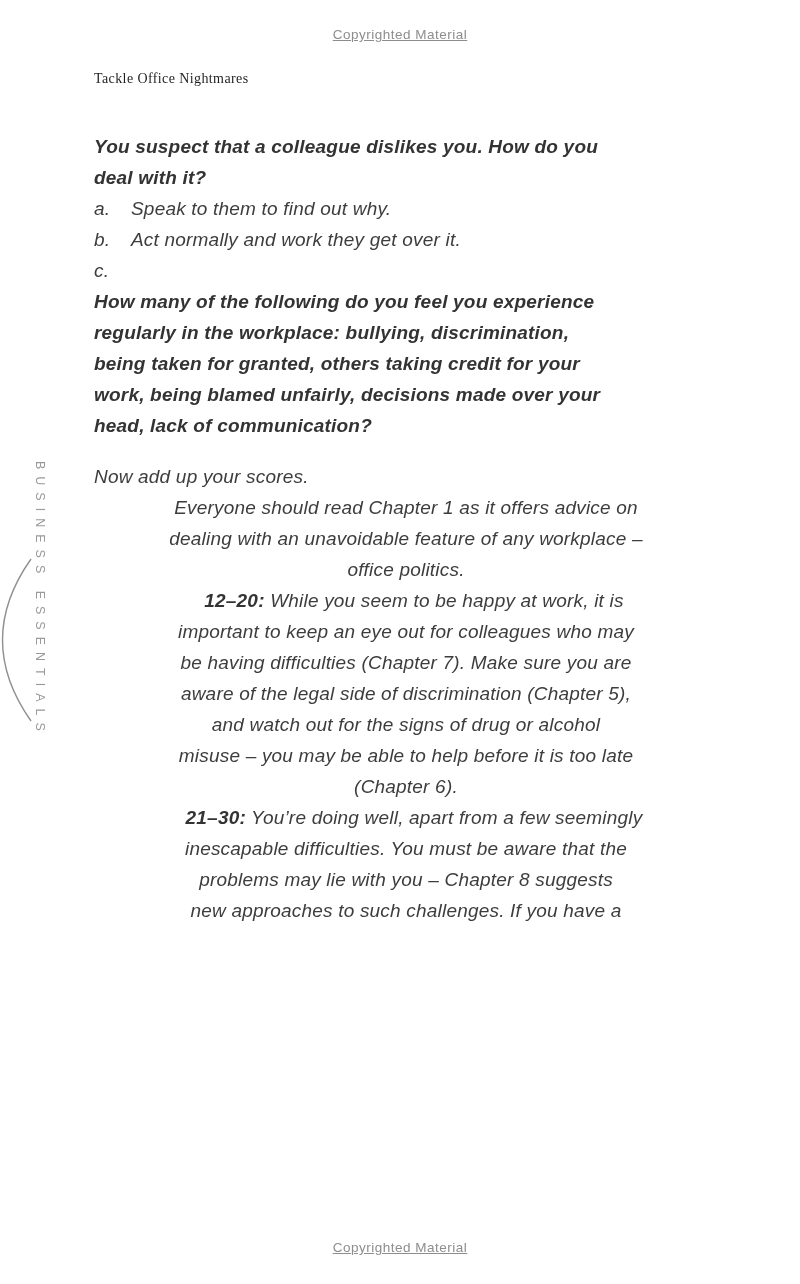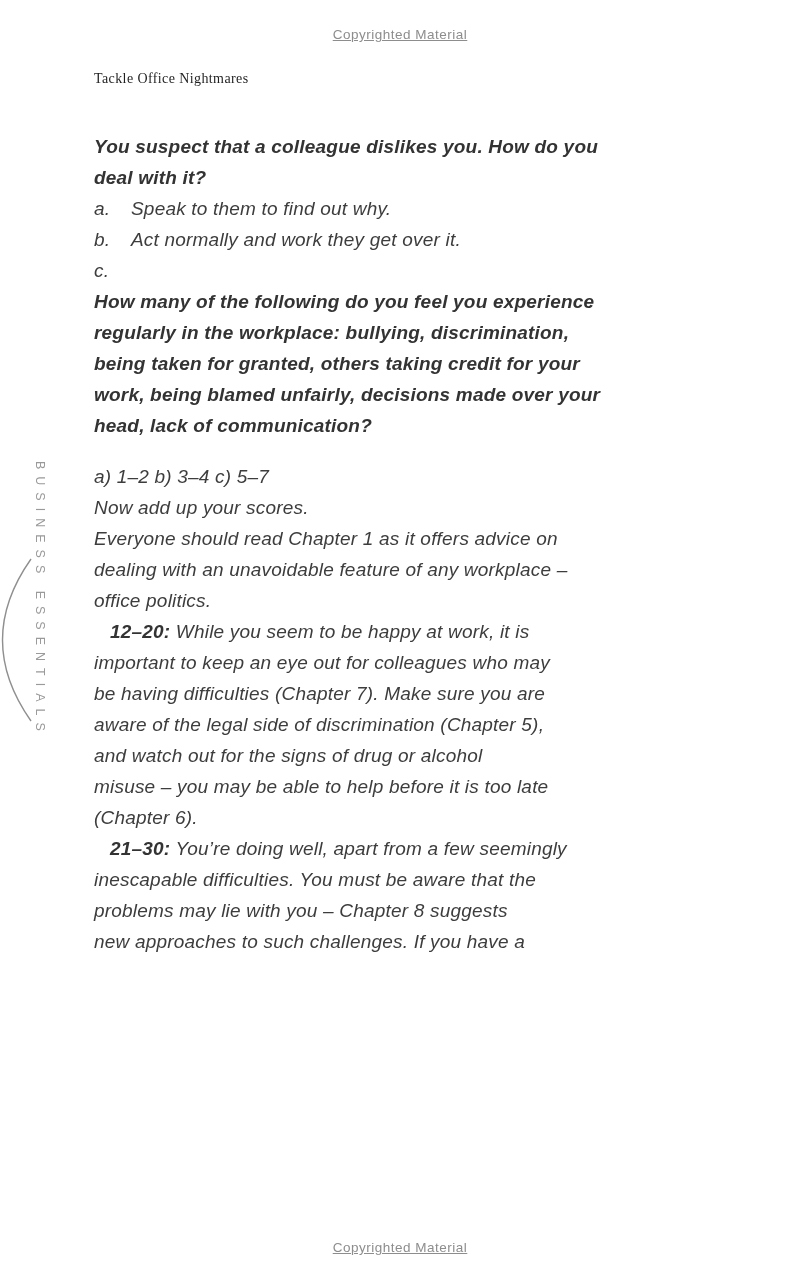--- a/index.html
+++ b/index.html
@@ -46,21 +46,21 @@
     margin: 0 0 15px 0;
   }
   .qhead.q2 { margin: 0 0 20px 0; }
   .options { list-style: none; margin: 0 0 48px 0; }
   .opt { display: flex; }
   .opt-label { flex: 0 0 37px; width: 37px; }
   .line { white-space: pre-line; }
   .choices { margin: 0 0 29px 0; }
   .scores  { margin: 0 0 31px 0; }
   .addup   { margin: 0 0 15px 0; }
-  .para { white-space: pre-line; margin: 0 0 16px 0; }
+  .para { white-space: pre-line; margin: 0 0 16px 0; text-align: center; }
   .range { font-weight: 700; color: #333333; margin-left: 16px; }
 </style>
 </head>
 <body>
 
 <div class="copyright top">Copyrighted Material</div>
 
 <div class="running-header">Tackle Office Nightmares</div>
 
 <div class="side-label">BUSINESS ESSENTIALS</div>
@@ -87,21 +87,20 @@
         <span class="opt-label">c.</span>
       </li>
   </ul>
 
   <h2 class="qhead q2">How many of the following do you feel you experience
 regularly in the workplace: bullying, discrimination,
 being taken for granted, others taking credit for your
 work, being blamed unfairly, decisions made over your
 head, lack of communication?</h2>
 
-  <p class="line choices">a) 1–2 b) 3–4 c) 5–7</p>
 
 
   <p class="line addup">Now add up your scores.</p>
 
   <p class="para">Everyone should read Chapter 1 as it offers advice on
 dealing with an unavoidable feature of any workplace –
 office politics.</p>
 
   <p class="para band"><b class="range">12–20:</b> <span>While you seem to be happy at work, it is
 important to keep an eye out for colleagues who may

